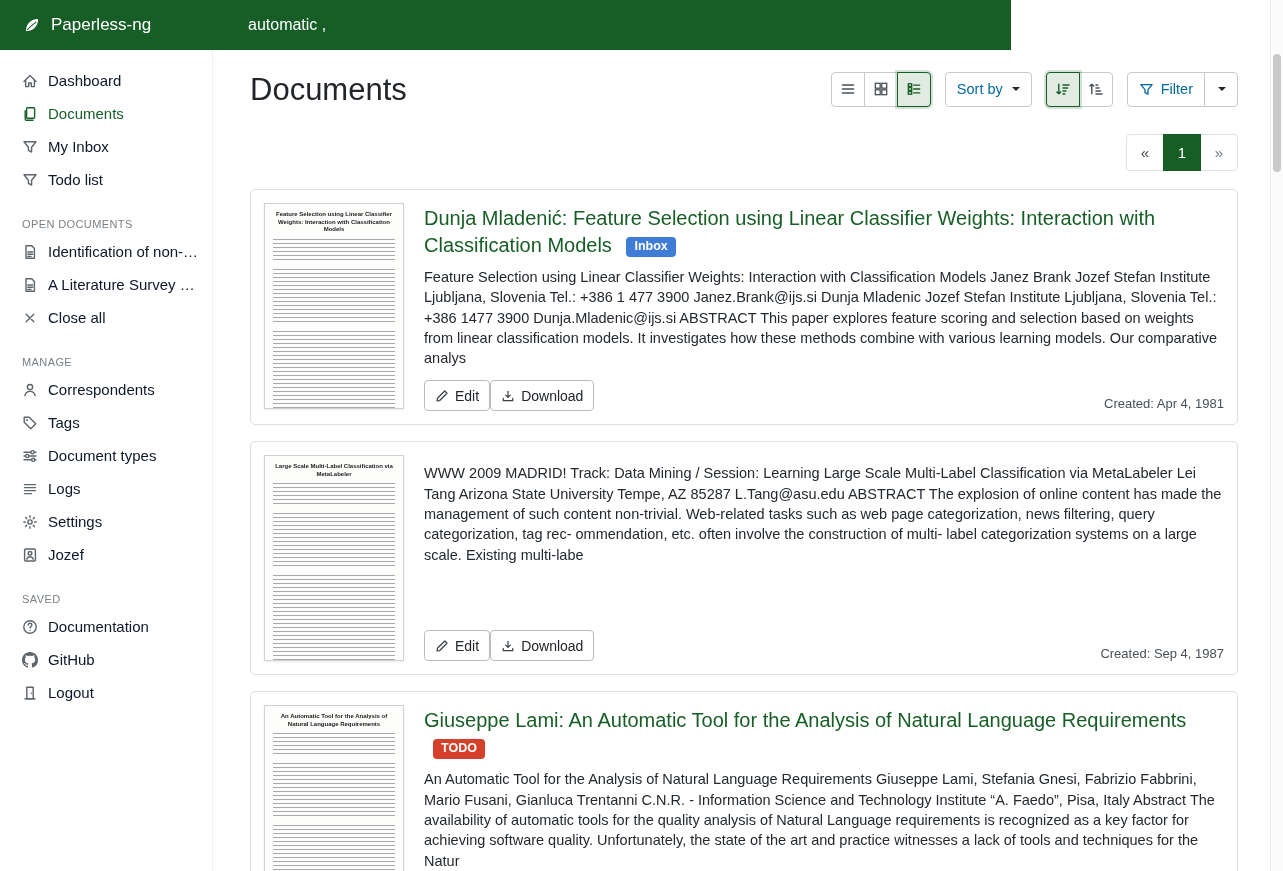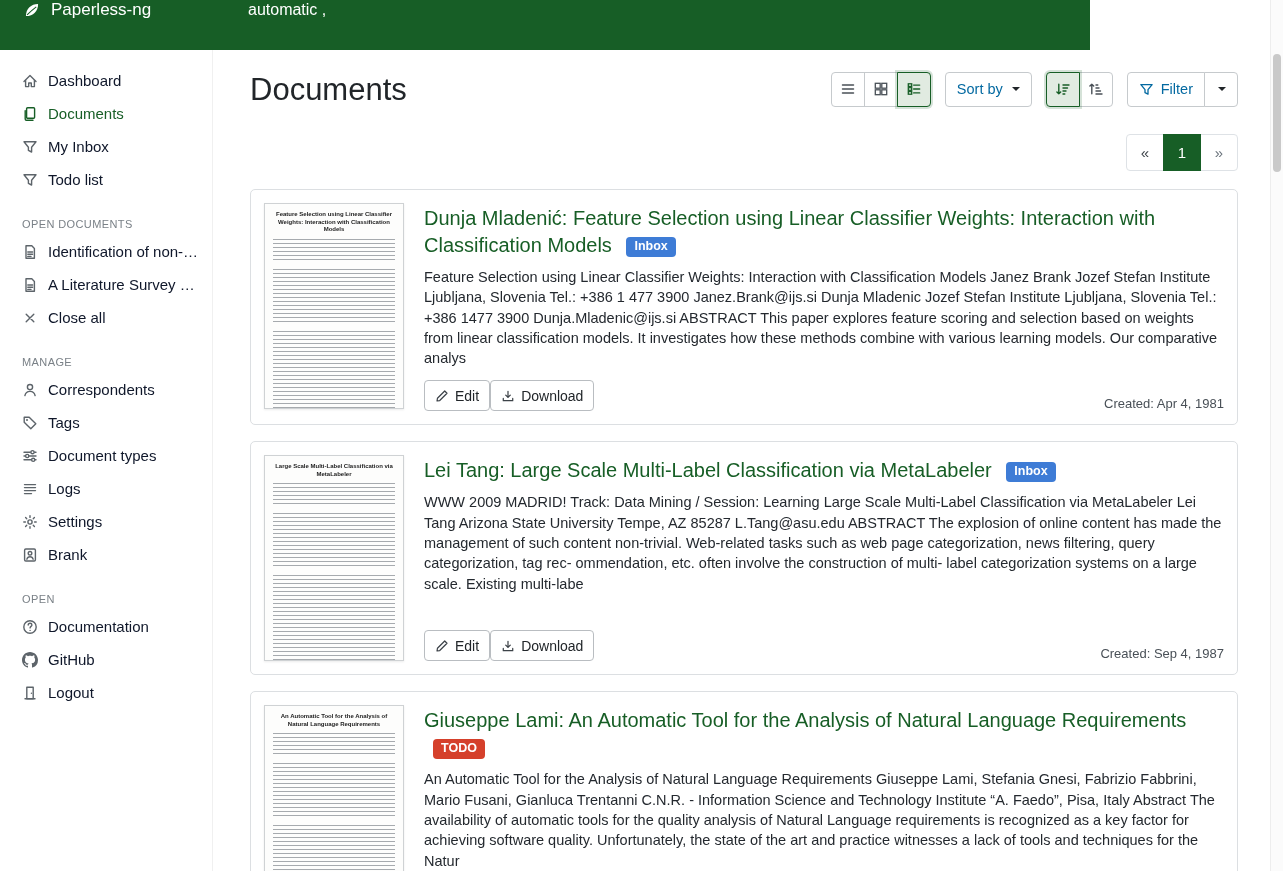--- a/index.html
+++ b/index.html
@@ -5,22 +5,22 @@
   :root { --brand:#175e26; }
   * { box-sizing:border-box; }
   html,body { margin:0; padding:0; }
   body {
     width:1283px; height:871px; overflow:hidden; position:relative;
     background:#fff; font-family:"Liberation Sans", sans-serif; color:#212529;
   }
   svg { display:block; }
 
   
-  .topbar { position:absolute; top:0; left:0; width:1090px; height:50px;
-    background:var(--brand); display:flex; align-items:flex-start; z-index:6; }
+  .topbar { position:absolute; top:0; left:0; width:1011px; height:50px;
+    background:var(--brand); display:flex; align-items:center; z-index:6; }
   .brand { width:213px; min-width:213px; display:flex; align-items:center; gap:10px;
     padding-left:23px; color:#fff; font-size:17px; cursor:pointer; }
   .searchwrap { flex:1; display:flex; align-items:center; padding:0 18px 0 33px; }
   .search { width:100%; background:transparent; border:none; outline:none;
     color:#fff; font-size:16px; font-family:inherit; }
 
   
   .sidebar { position:absolute; top:50px; left:0; width:213px; bottom:0; background:#fff;
     border-right:1px solid #f0f0f0; padding-top:14px; overflow:hidden; z-index:5; }
   .nav-item { display:flex; align-items:center; gap:10px; padding:8px 10px 8px 22px;
@@ -193,24 +193,24 @@
         <path d="M8 1.8 V3.4 M8 12.6 V14.2 M1.8 8 H3.4 M12.6 8 H14.2 M3.6 3.6 L4.75 4.75 M11.25 11.25 L12.4 12.4 M12.4 3.6 L11.25 4.75 M4.75 11.25 L3.6 12.4"></path>
       </svg>
     <span class="lbl">Settings</span>
   </a>
   <a class="nav-item">
     <svg width="16" height="16" viewBox="0 0 16 16" fill="none" stroke="currentColor" stroke-width="1.4" stroke-linecap="round" stroke-linejoin="round">
         <rect x="2.6" y="2" width="10.8" height="12" rx="1.2"></rect>
         <circle cx="8" cy="6.3" r="1.8"></circle>
         <path d="M4.9 12.2 C5.3 10.5 6.4 9.7 8 9.7 C9.6 9.7 10.7 10.5 11.1 12.2"></path>
       </svg>
-    <span class="lbl">Brank</span>
-  </a>
-
-  <div class="section-title">OPEN</div>
+    <span class="lbl">Jozef</span>
+  </a>
+
+  <div class="section-title">SAVED</div>
   <a class="nav-item">
     <svg width="16" height="16" viewBox="0 0 16 16" fill="none" stroke="currentColor" stroke-width="1.4" stroke-linecap="round">
         <circle cx="8" cy="8" r="6.2"></circle>
         <path d="M6.2 6.1 C6.2 4.9 7 4.2 8.1 4.2 C9.2 4.2 9.9 4.9 9.9 5.9 C9.9 7.4 8.1 7.4 8.1 8.9"></path>
         <circle cx="8.1" cy="11.4" r="0.7" fill="currentColor" stroke="none"></circle>
       </svg>
     <span class="lbl">Documentation</span>
   </a>
   <a class="nav-item">
     <svg width="16" height="16" viewBox="0 0 16 16">
@@ -337,24 +337,20 @@
     <article class="card">
       <a class="thumbwrap">
         <div class="thumb-page">
           <div class="thumb-title">Large Scale Multi-Label Classification via MetaLabeler</div>
           <div class="t-lines t1"></div>
           <div class="t-lines t2"></div>
           <div class="t-lines t3"></div>
         </div>
       </a>
       <div class="card-body">
-        <h2 class="doc-title">
-          <a>Lei Tang: Large Scale Multi-Label Classification via MetaLabeler</a>
-          <span class="badge" style="background-color: rgb(62, 124, 214);">Inbox</span>
-        </h2>
         <p class="summary">WWW 2009 MADRID! Track: Data Mining / Session: Learning Large Scale Multi-Label Classification via MetaLabeler Lei Tang Arizona State University Tempe, AZ 85287 L.Tang@asu.edu ABSTRACT The explosion of online content has made the management of such content non-trivial. Web-related tasks such as web page categorization, news filtering, query categorization, tag rec- ommendation, etc. often involve the construction of multi- label categorization systems on a large scale. Existing multi-labe</p>
         <div class="card-foot">
           <button class="btn sm">
             <svg width="14" height="14" viewBox="0 0 16 16" fill="none" stroke="currentColor" stroke-width="1.4" stroke-linejoin="round">
                 <path d="M11.1 2.3 L13.7 4.9 L5.4 13.2 L2.3 13.7 L2.8 10.6 Z"></path>
               </svg>
             <span>Edit</span>
           </button>
           <button class="btn sm">
             <svg width="14" height="14" viewBox="0 0 16 16" fill="none" stroke="currentColor" stroke-width="1.4" stroke-linecap="round" stroke-linejoin="round">

